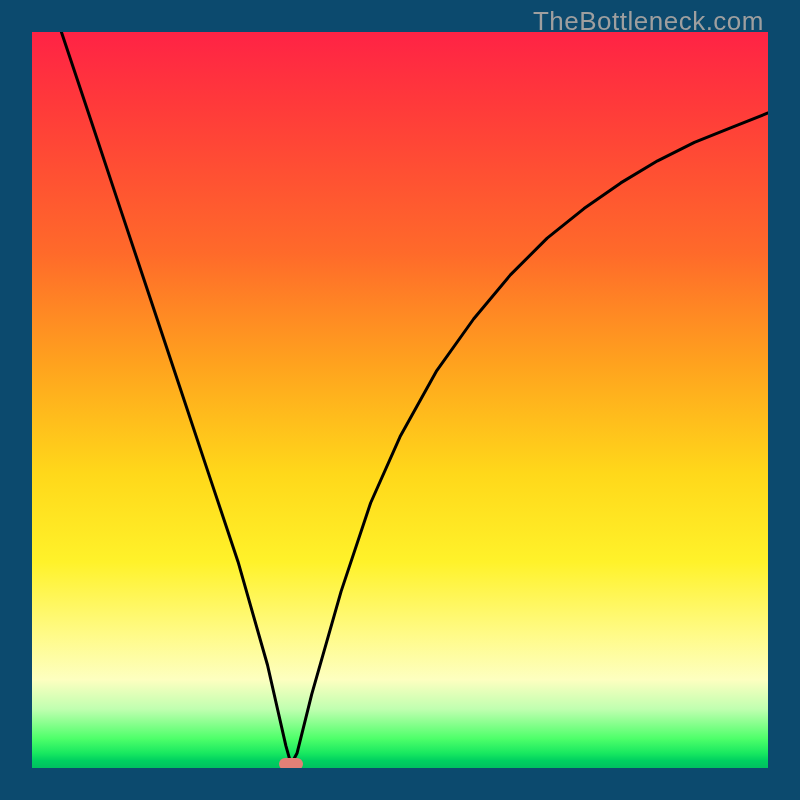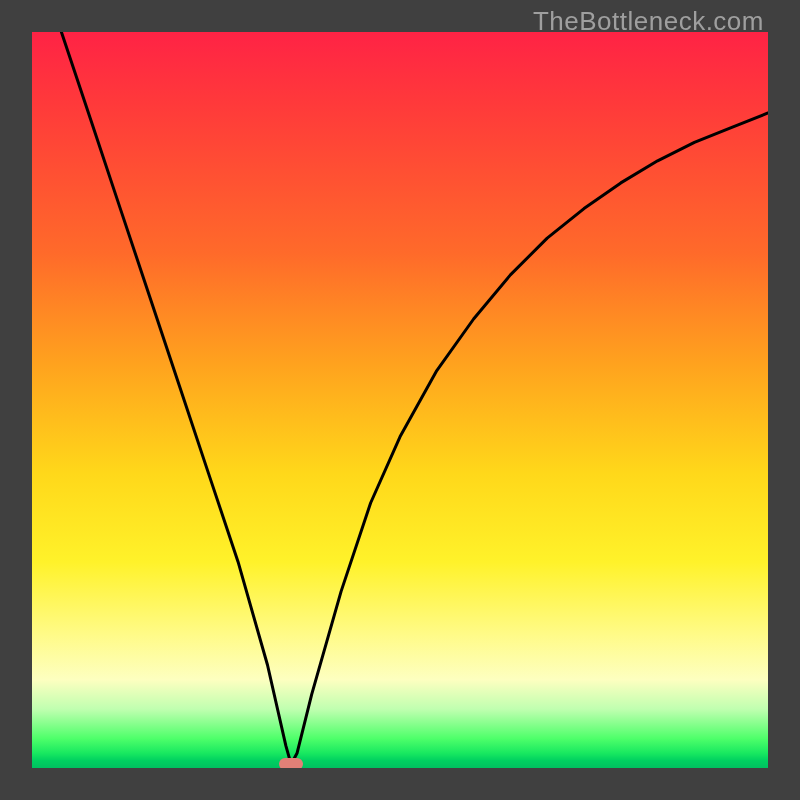--- a/index.html
+++ b/index.html
@@ -10,21 +10,21 @@
     overflow: hidden;
     background: #000;
     font-family: Arial, Helvetica, sans-serif;
   }
   .frame {
     position: absolute;
     top: 0;
     left: 0;
     width: 800px;
     height: 800px;
-    background: #404040;
+    background: #0c4a6e;
   }
   .plot-area {
     position: absolute;
     top: 32px;
     left: 32px;
     width: 736px;
     height: 736px;
     overflow: hidden;
     
     background: linear-gradient(

